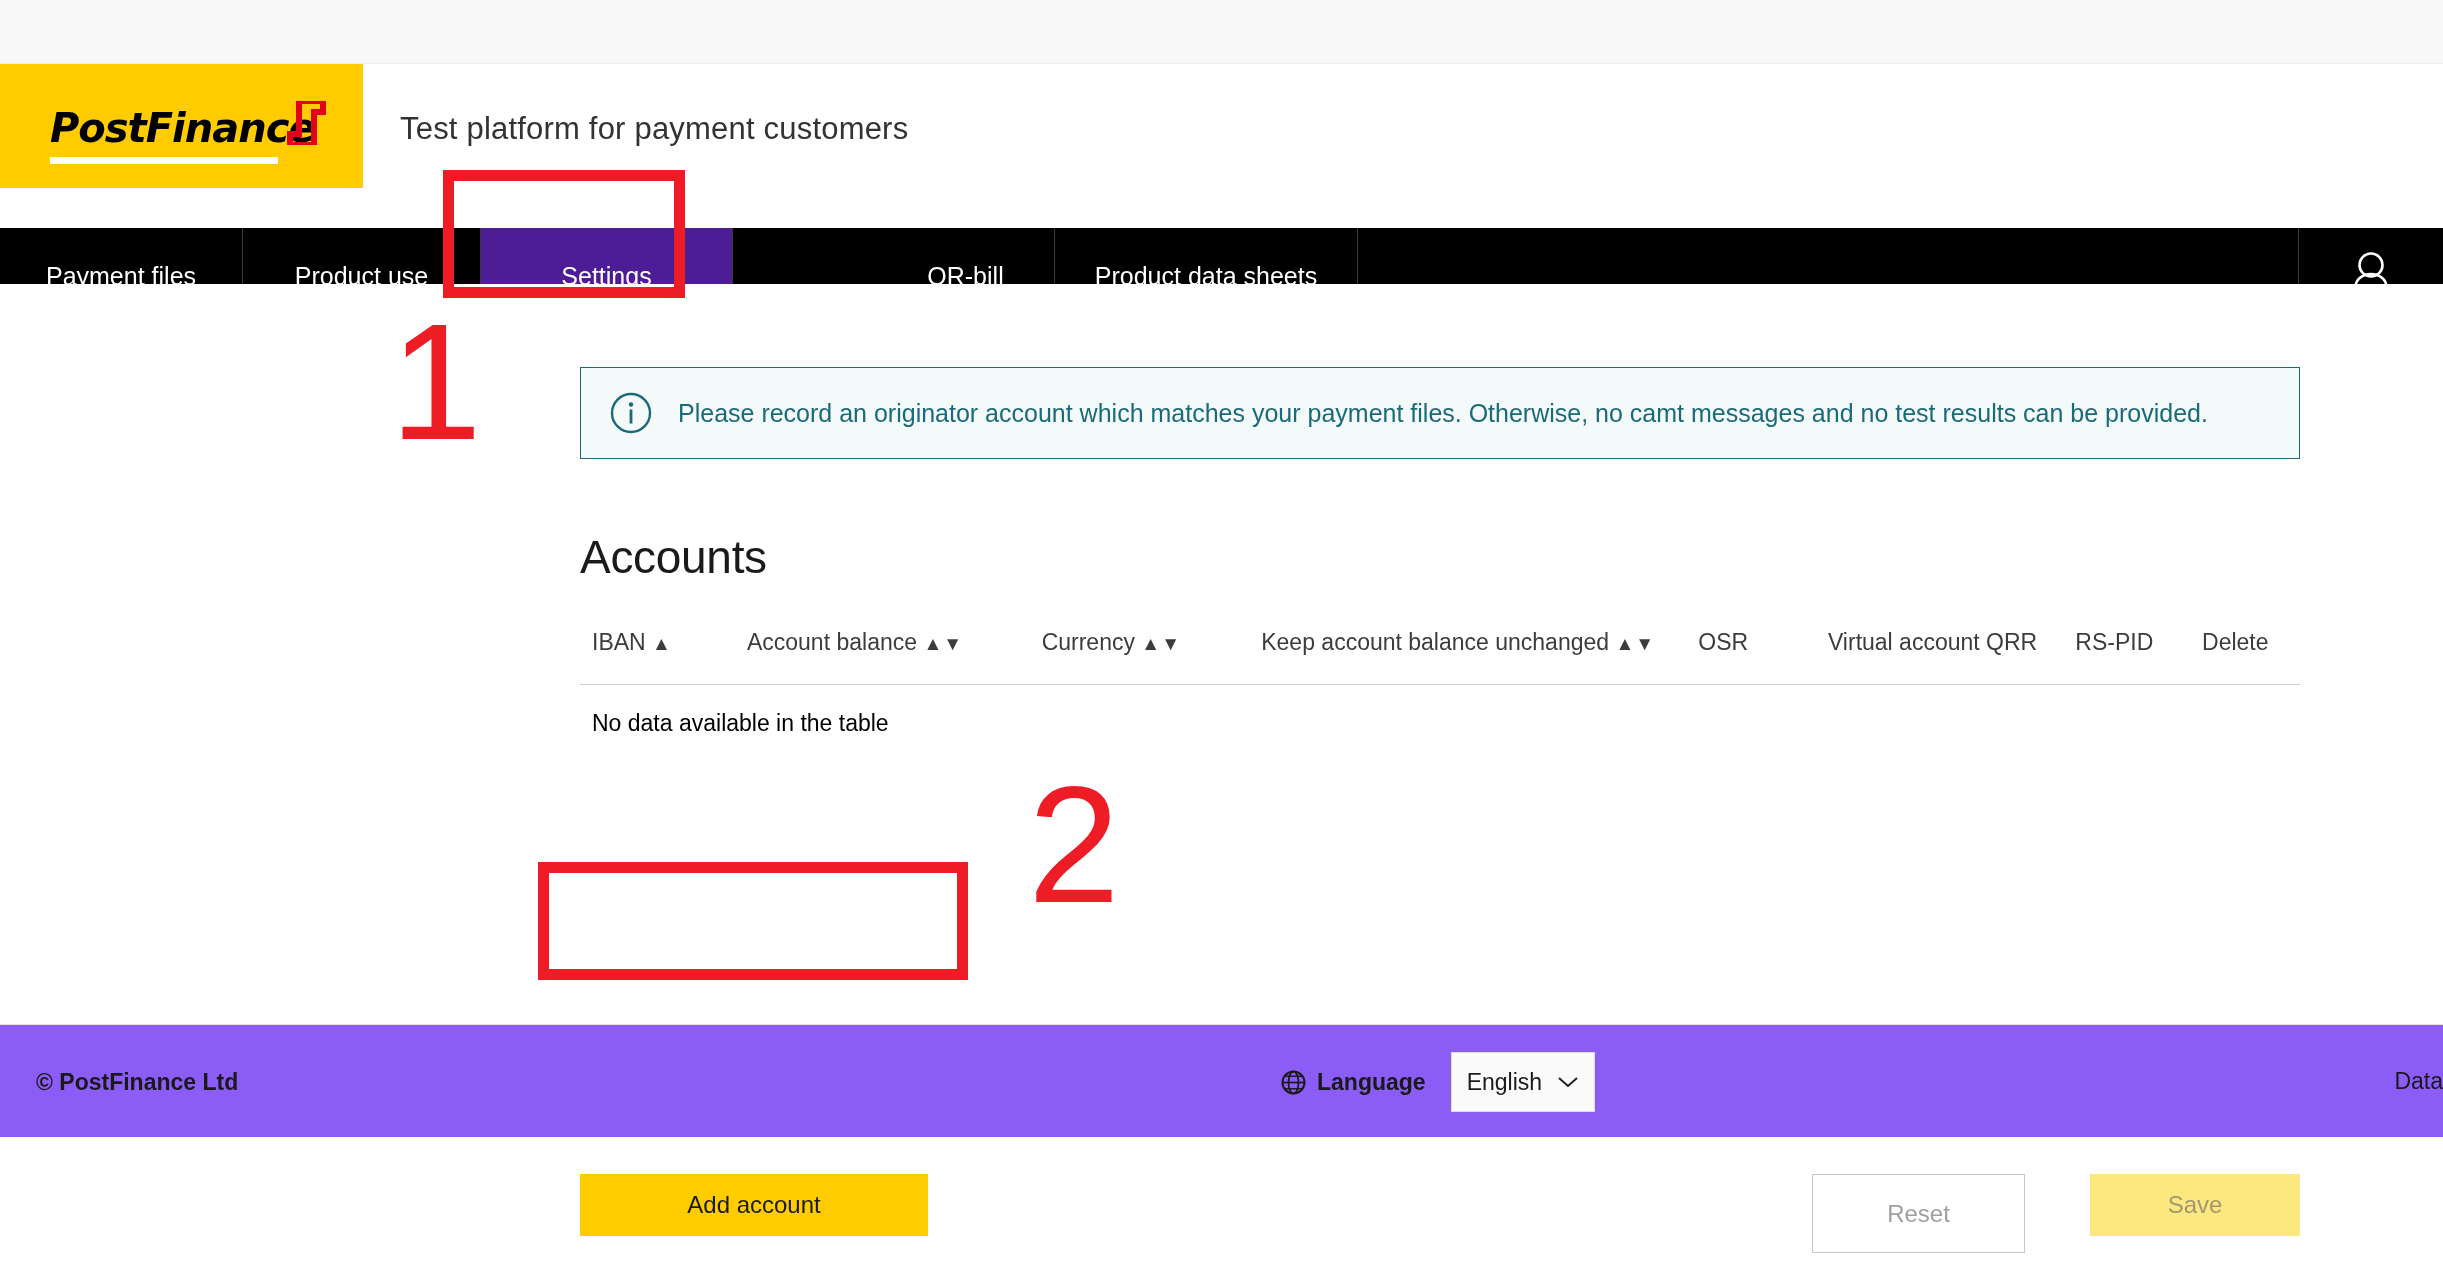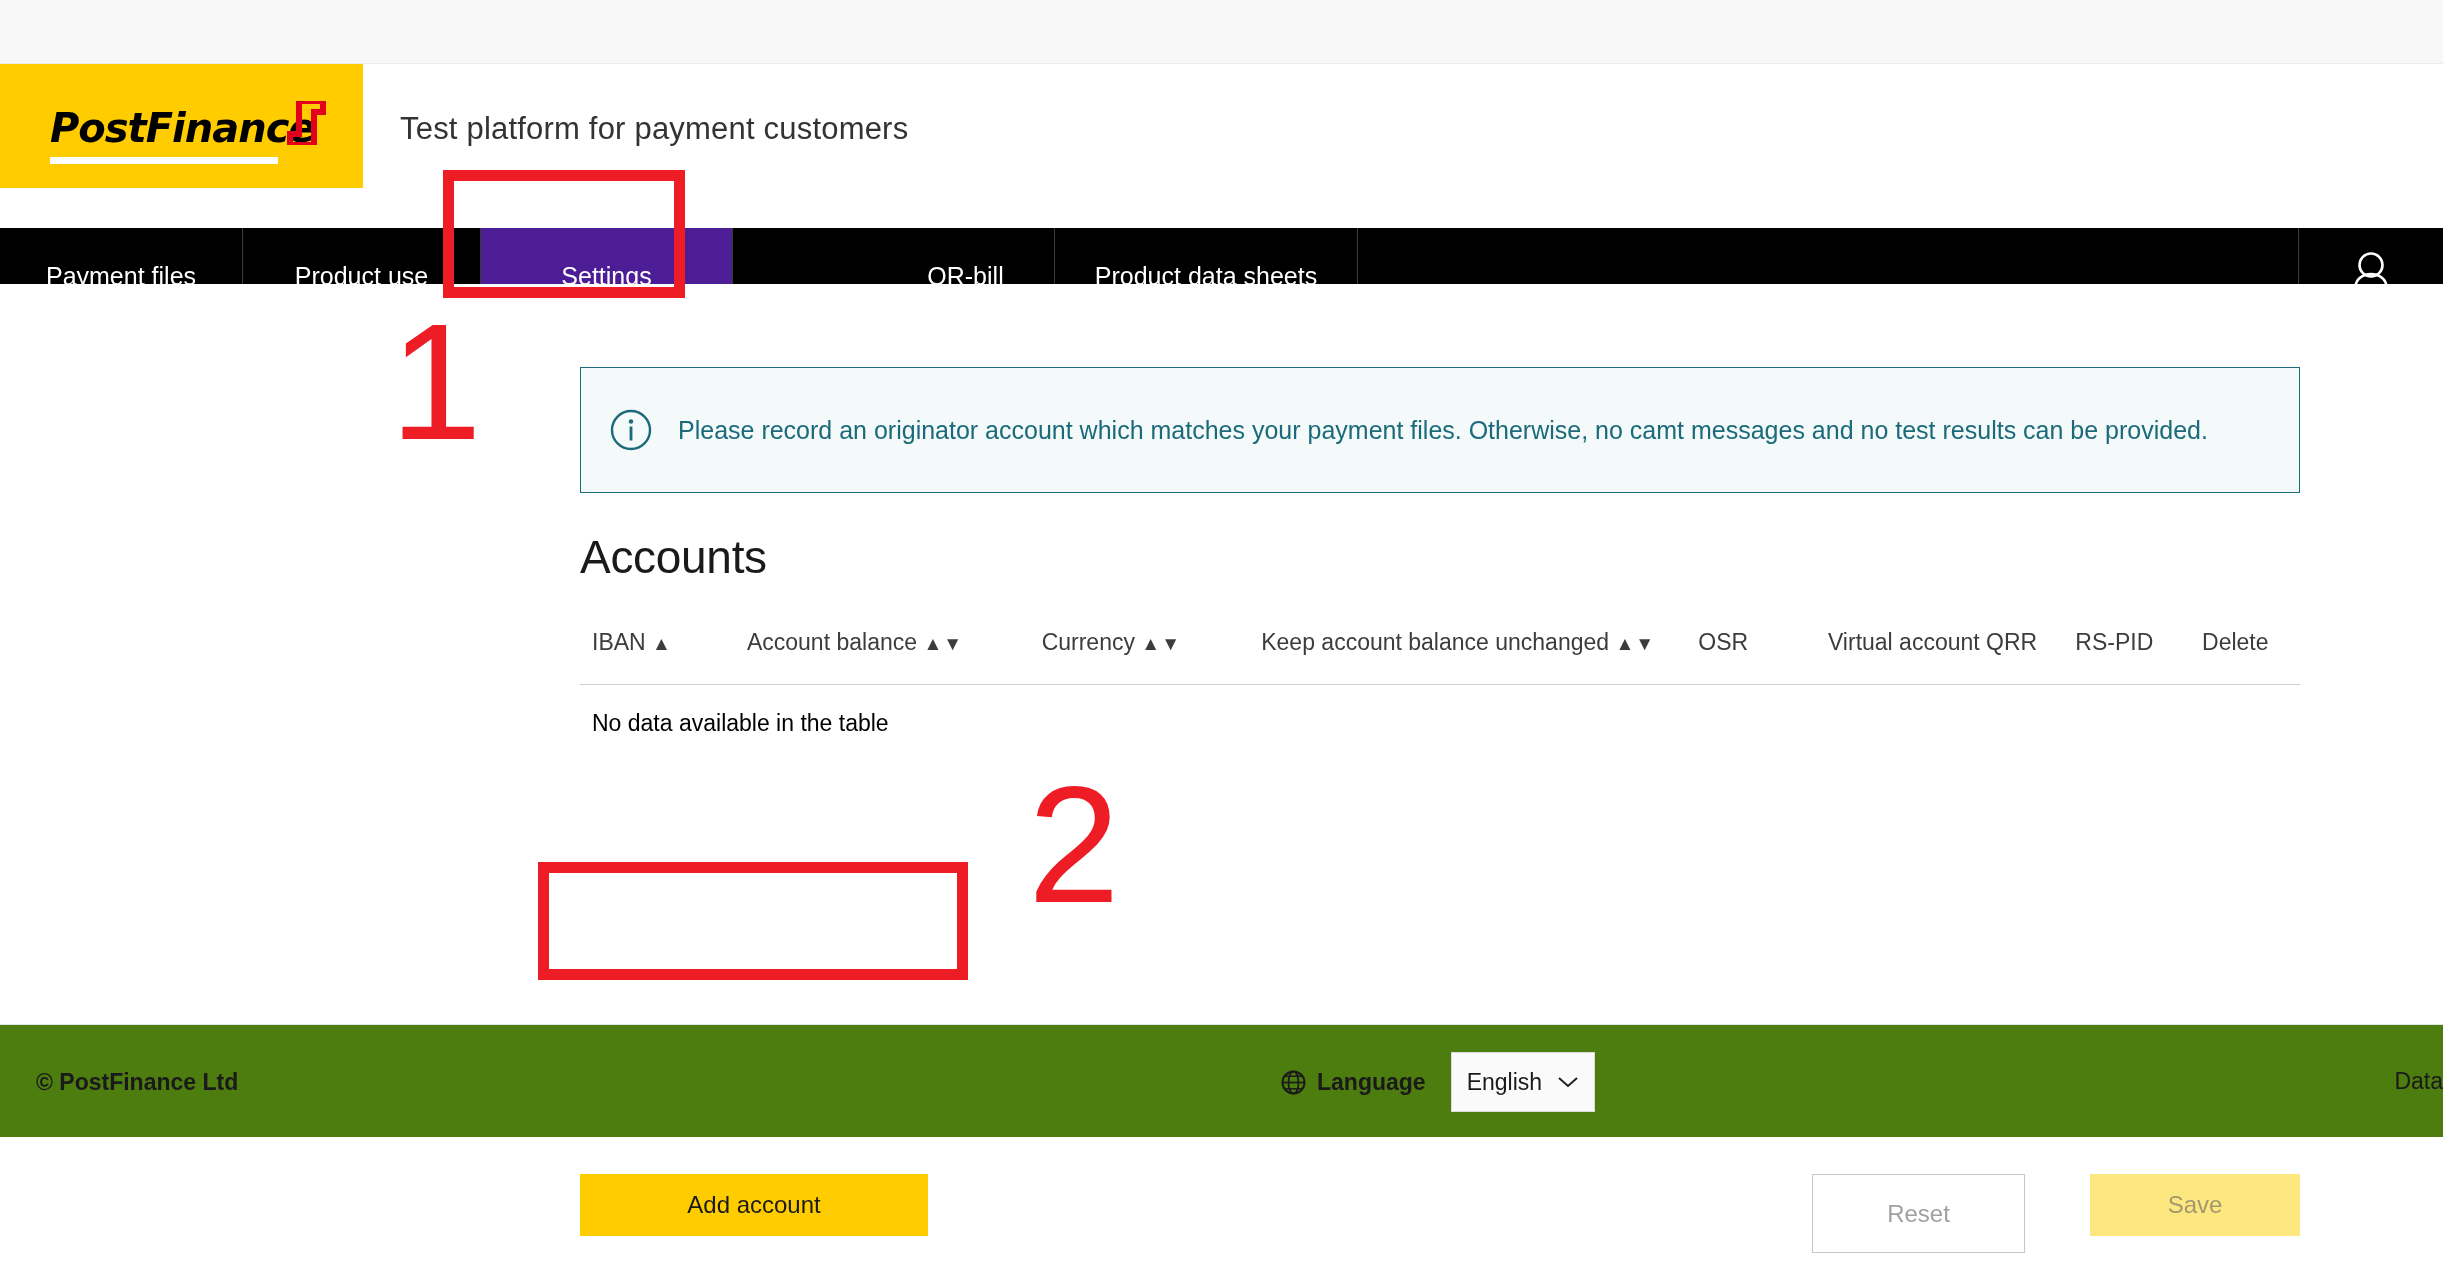--- a/index.html
+++ b/index.html
@@ -107,21 +107,21 @@
   
   .main {
     position: absolute;
     left: 0; top: 284px;
     width: 2443px; height: 740px;
     background: #ffffff;
   }
   .info-box {
     position: absolute;
     left: 580px; top: 83px;
-    width: 1720px; height: 126px;
+    width: 1720px; height: 92px;
     background: #f4f9fa;
     border: 1px solid #1b6a7a;
     box-sizing: border-box;
     display: flex;
     align-items: center;
   }
   .info-icon {
     margin-left: 29px;
     width: 42px; height: 42px;
     flex: 0 0 42px;
@@ -210,21 +210,21 @@
     font-size: 24px;
     font-family: "Liberation Sans", sans-serif;
     box-sizing: border-box;
   }
 
   
   .footer {
     position: absolute;
     left: 0; top: 1024px;
     width: 2443px; height: 113px;
-    background: #4d7c0f;
+    background: #8b5cf6;
     border-top: 1px solid #e4e4e4;
     box-sizing: border-box;
   }
   .footer-copy {
     position: absolute;
     left: 36px; top: 44px;
     font-size: 23px;
     font-weight: bold;
     color: #1a1a1a;
   }

